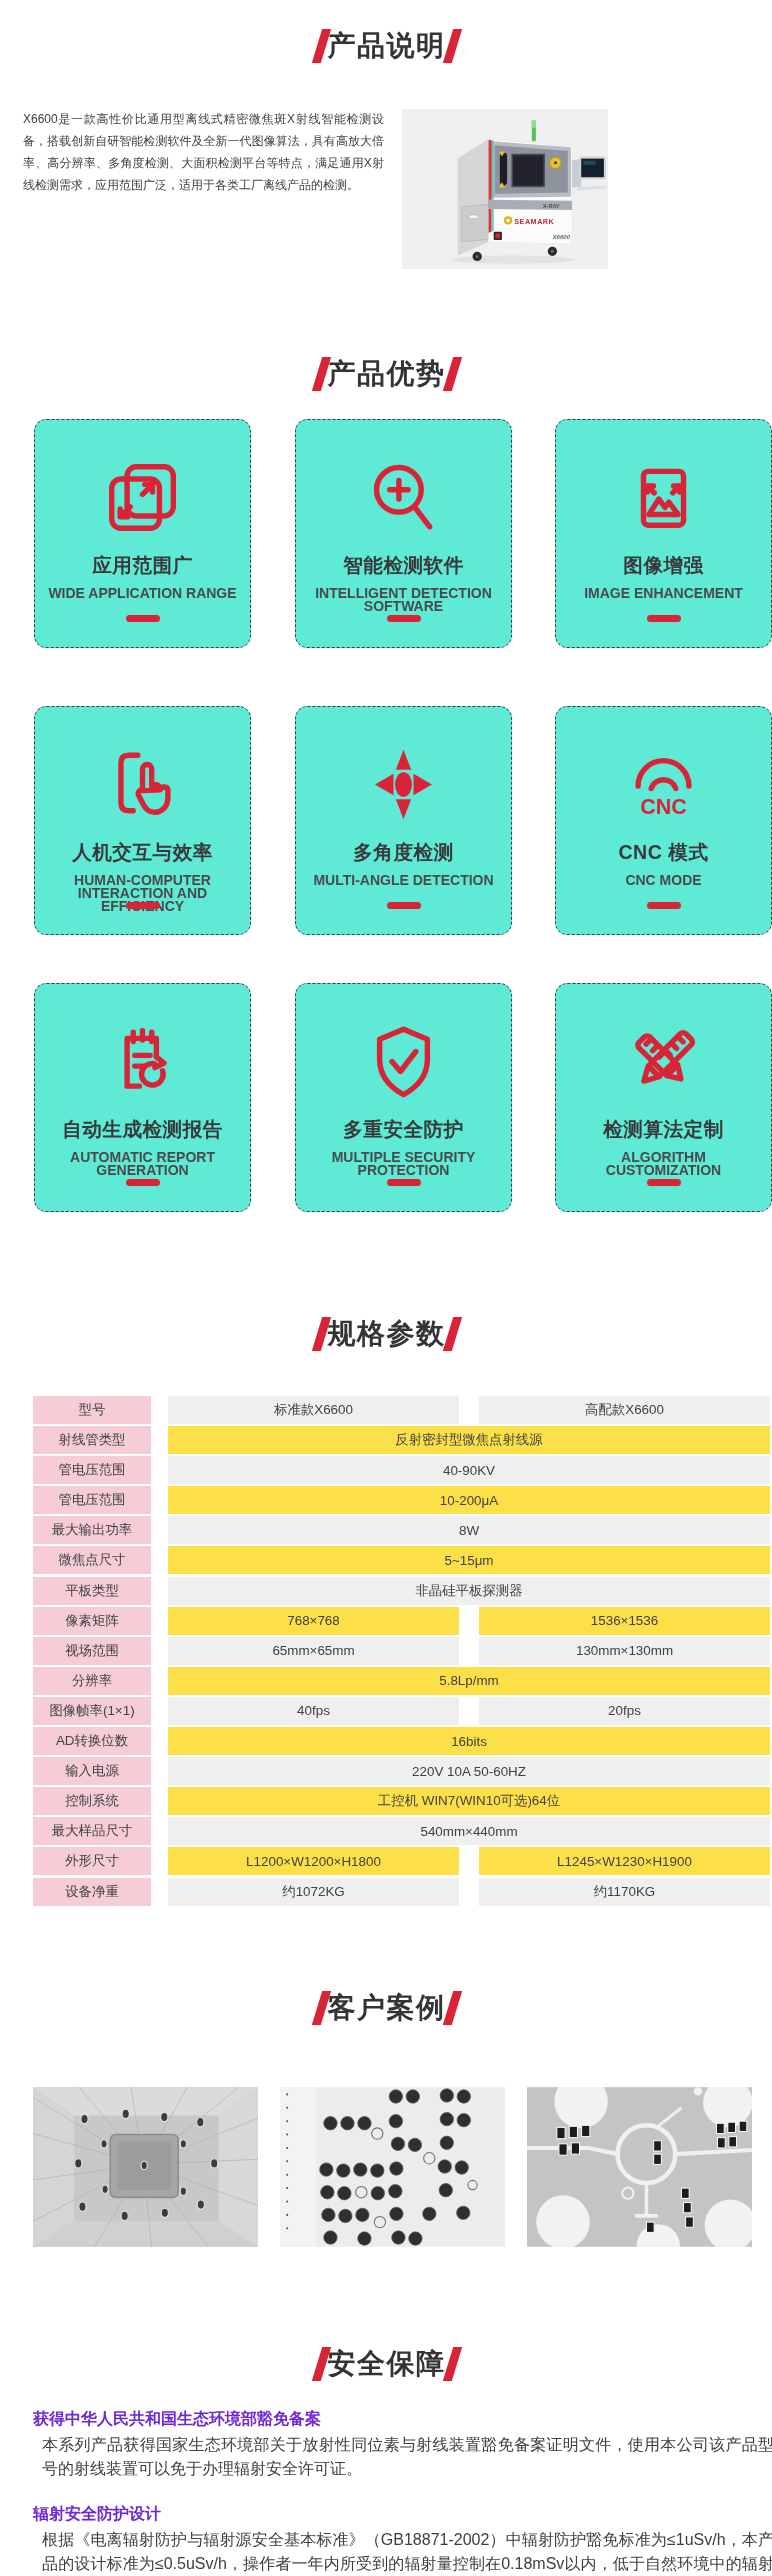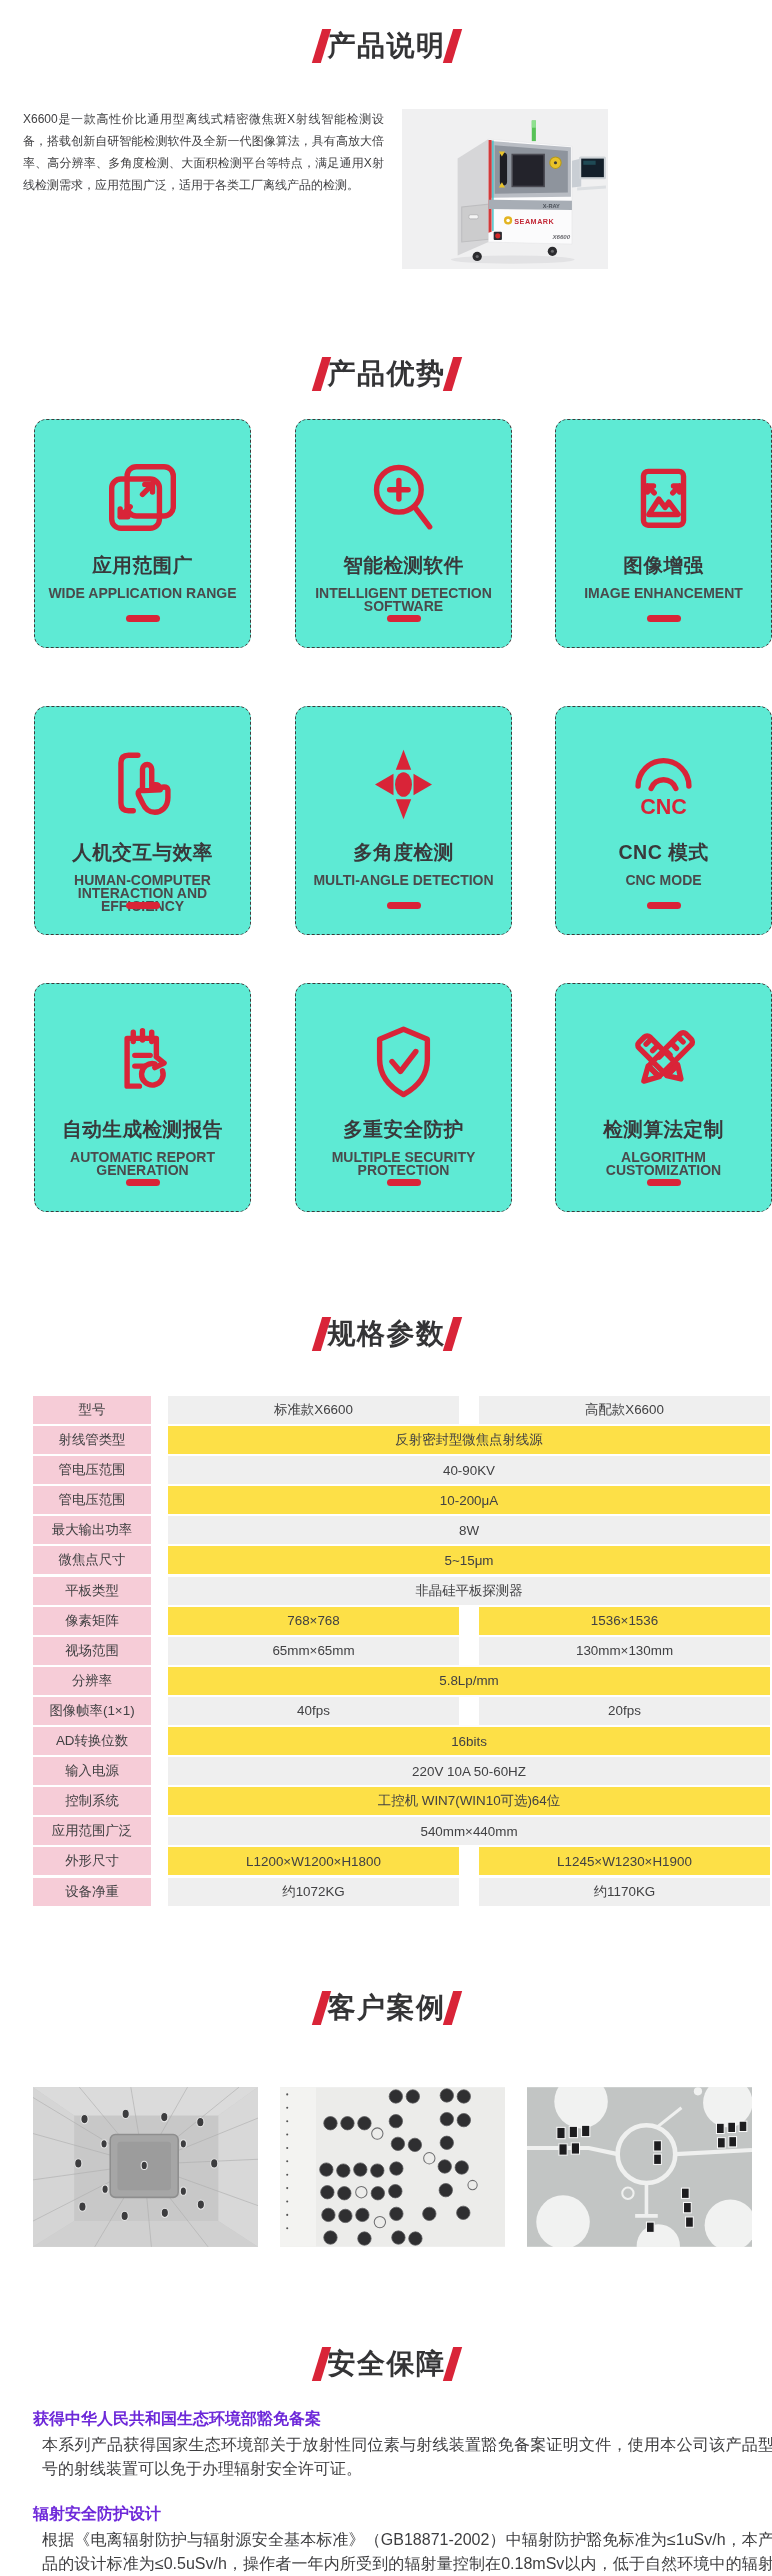--- a/index.html
+++ b/index.html
@@ -296,21 +296,21 @@
     </div>
   <div class="t-row">
       <div class="t-label">输入电源</div>
       <div class="t-val">220V 10A 50-60HZ</div>
     </div>
   <div class="t-row">
       <div class="t-label">控制系统</div>
       <div class="t-val">工控机 WIN7(WIN10可选)64位</div>
     </div>
   <div class="t-row">
-      <div class="t-label">应用范围广泛</div>
+      <div class="t-label">最大样品尺寸</div>
       <div class="t-val">540mm×440mm</div>
     </div>
   <div class="t-row">
       <div class="t-label">外形尺寸</div>
       <div class="t-val">L1200×W1200×H1800</div>
       <div class="t-val">L1245×W1230×H1900</div>
     </div>
   <div class="t-row">
       <div class="t-label">设备净重</div>
       <div class="t-val">约1072KG</div>

